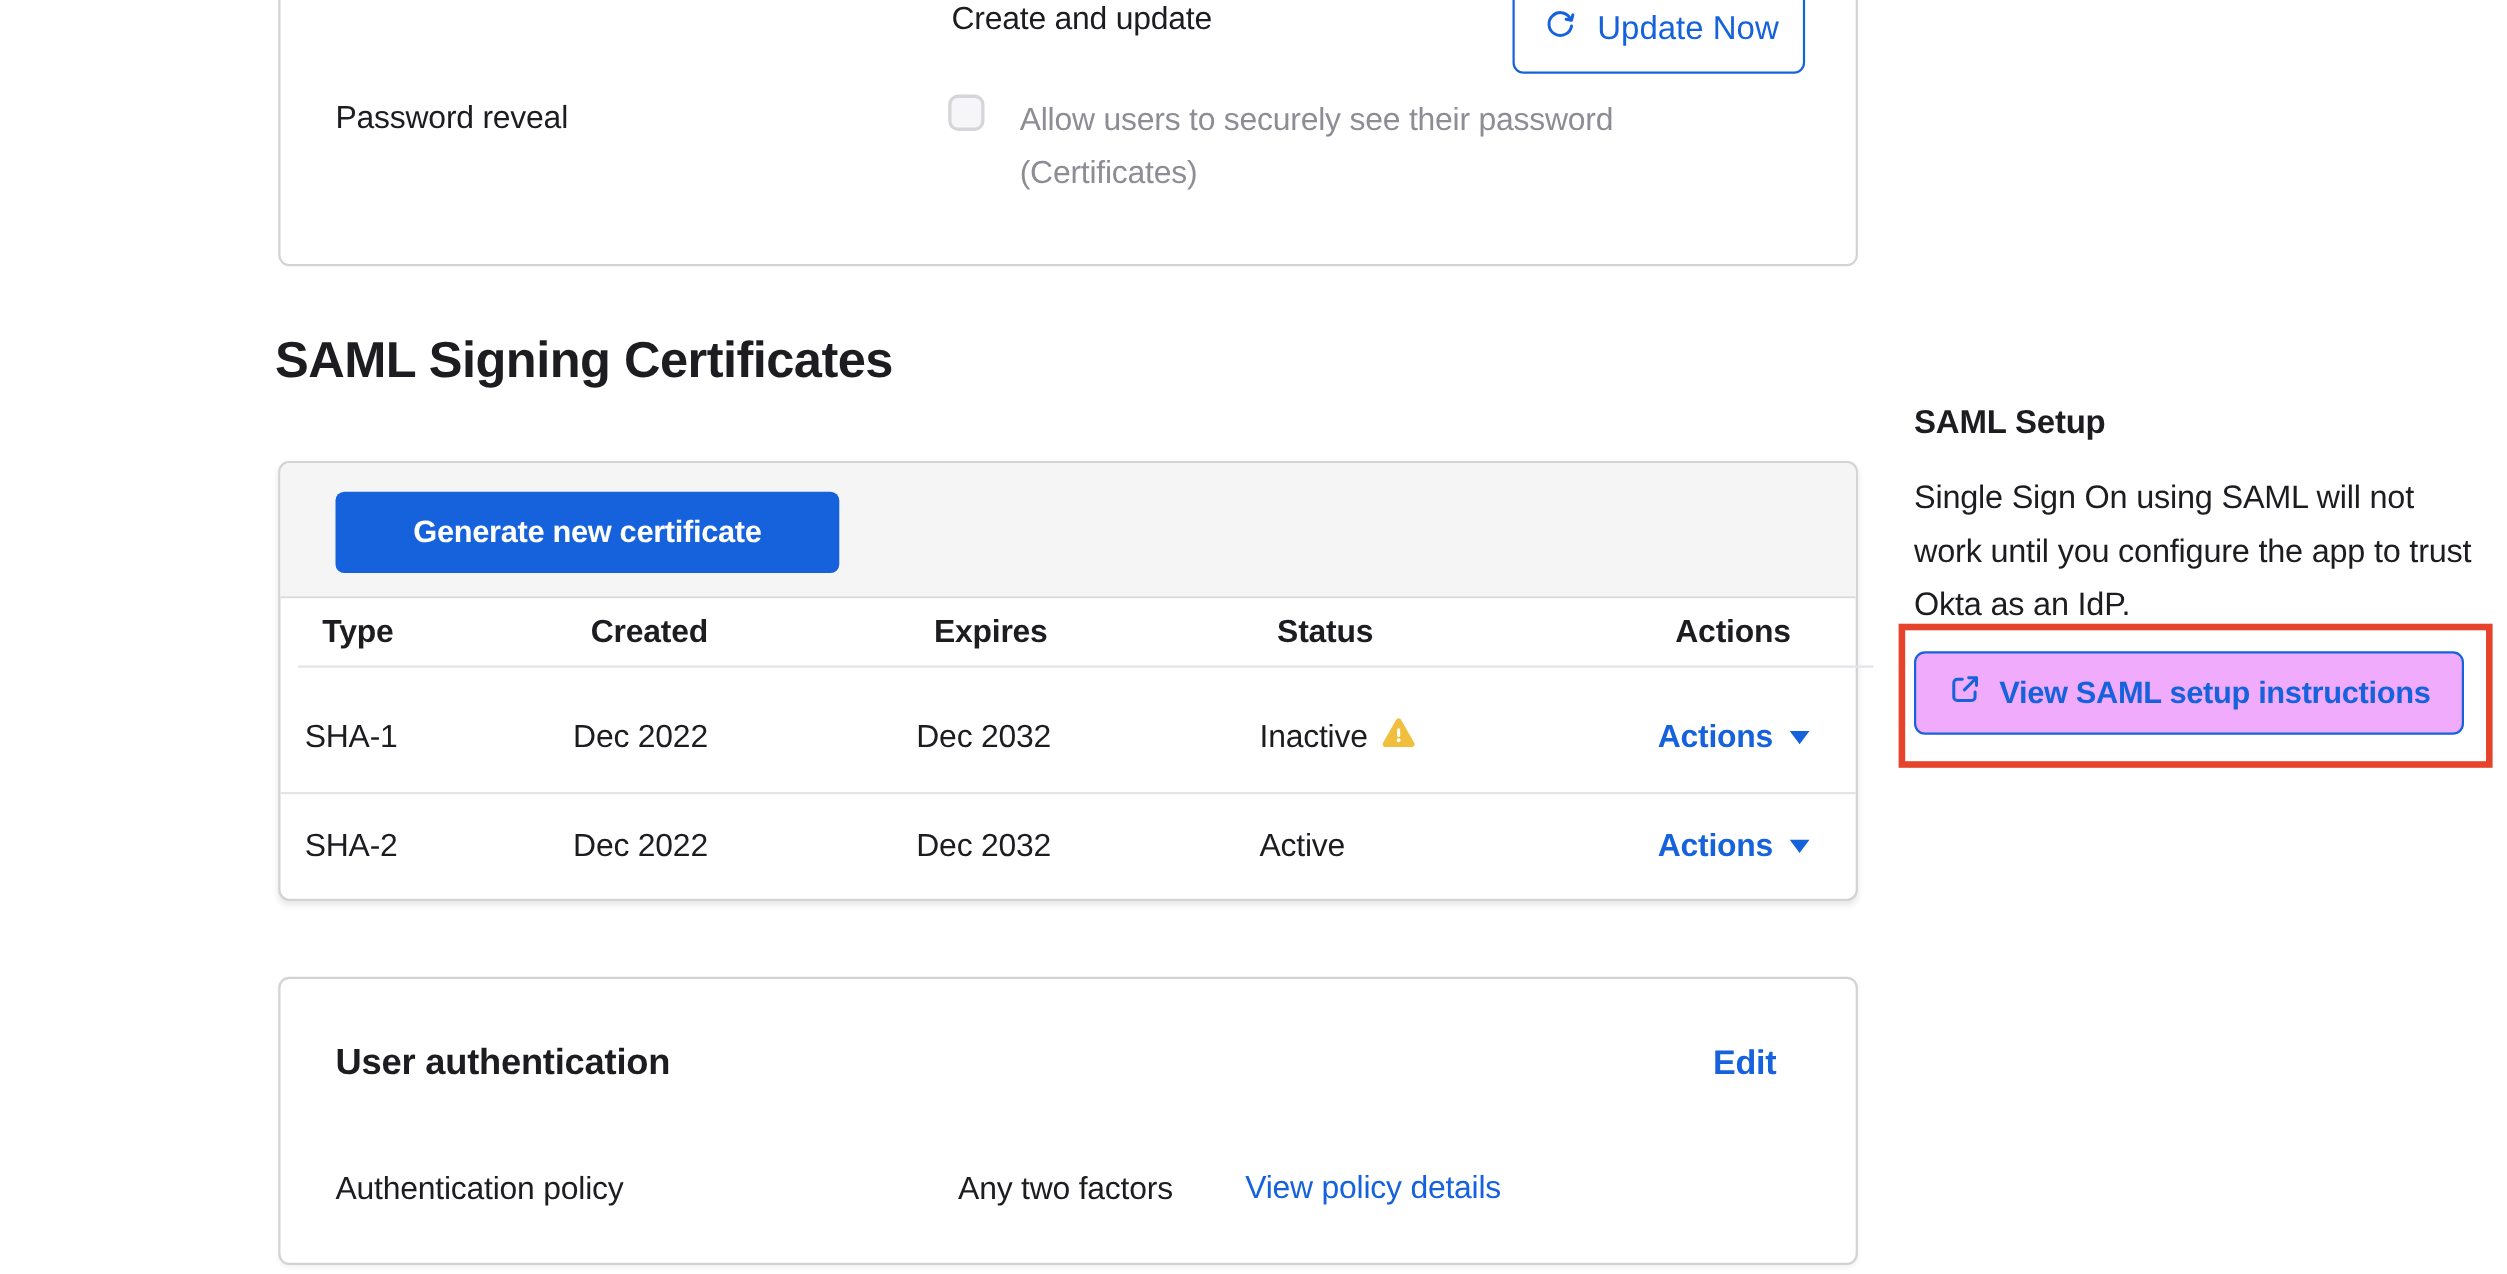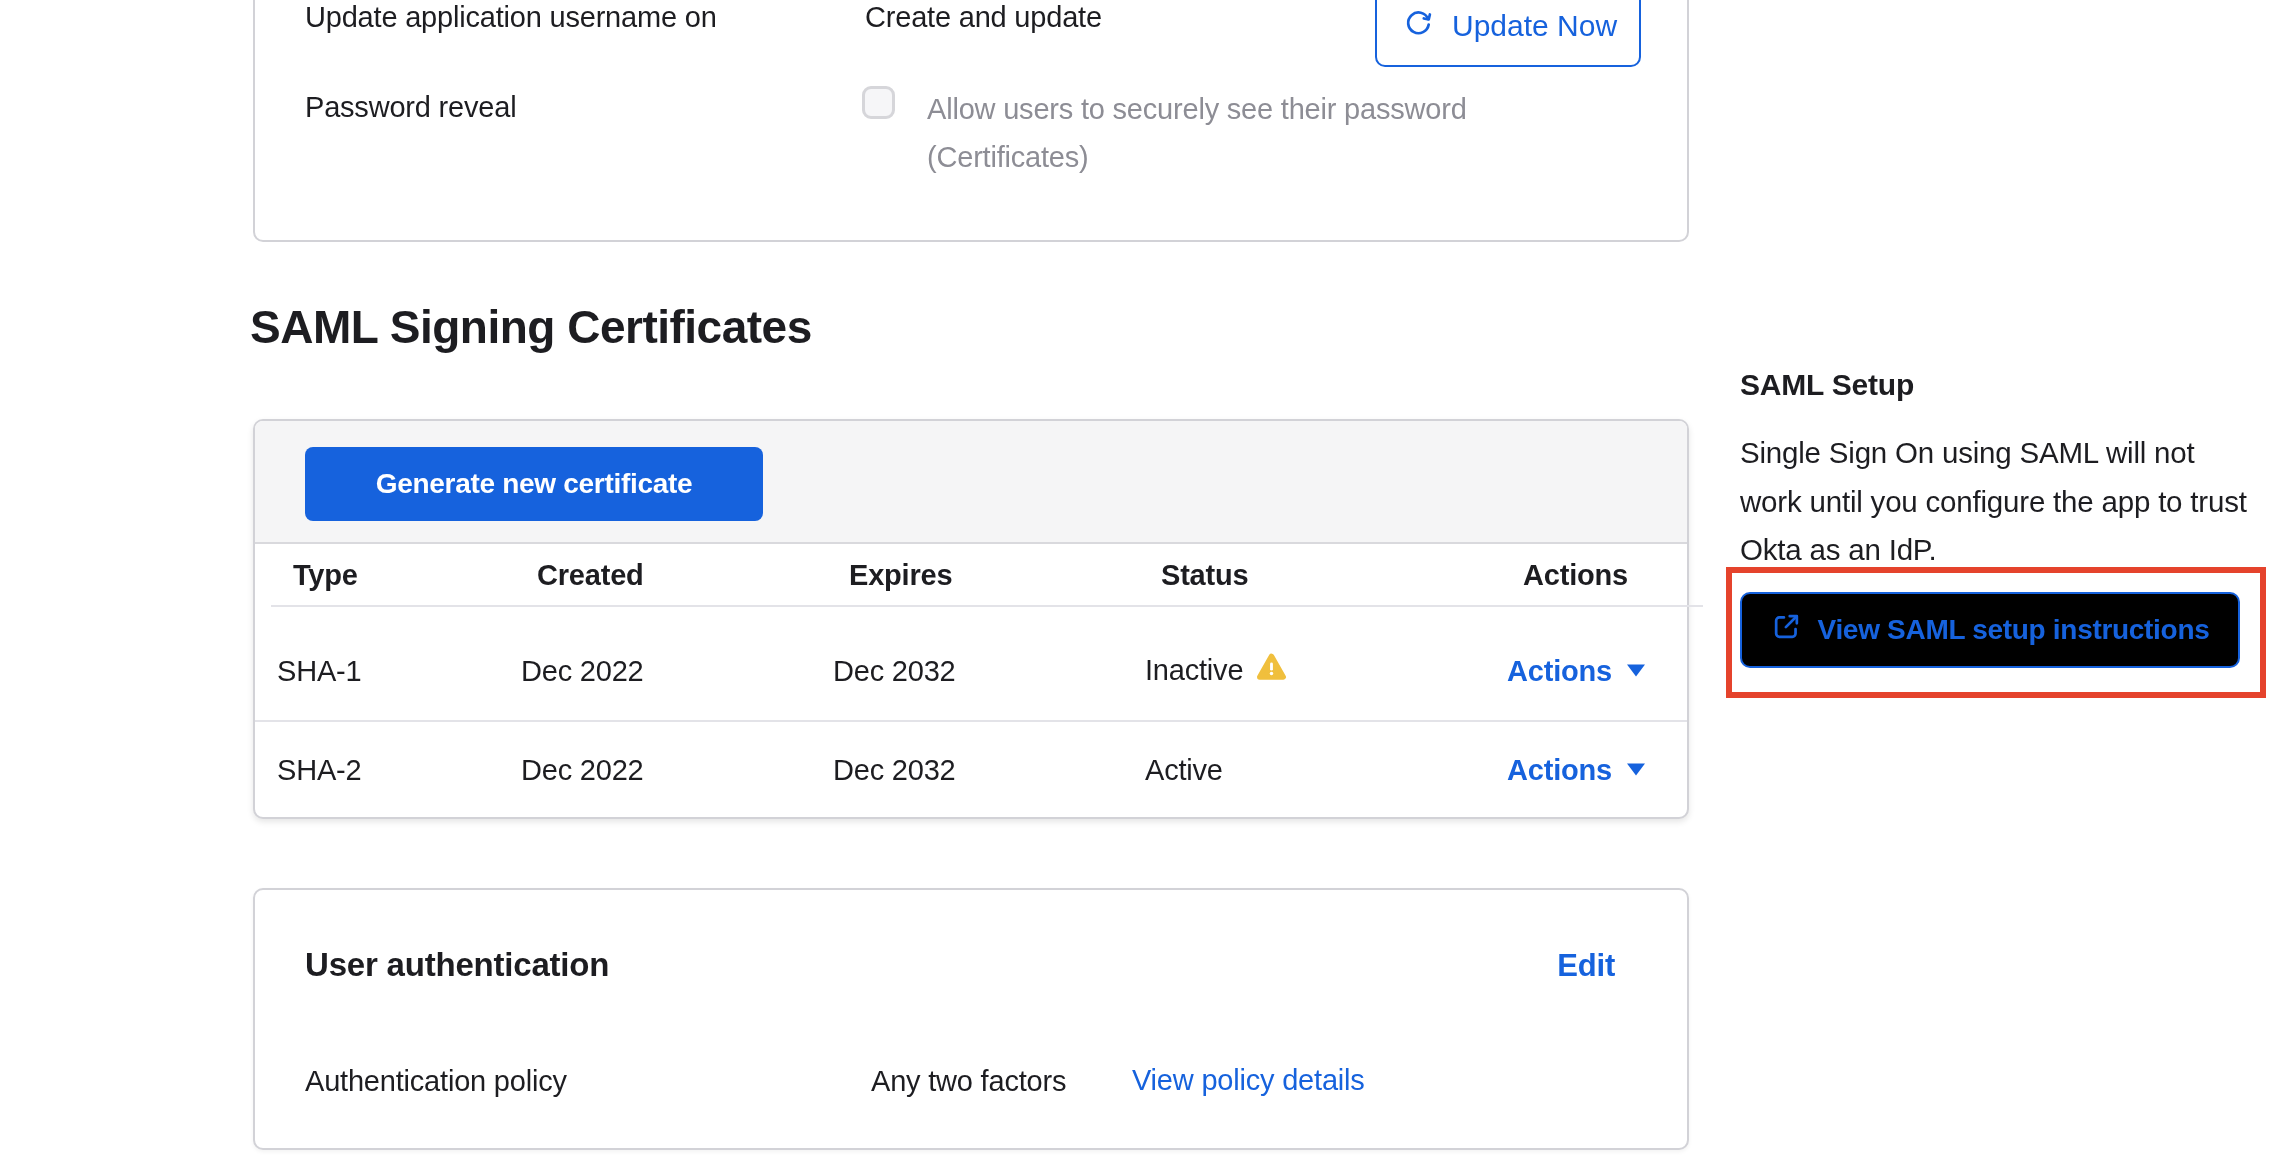--- a/index.html
+++ b/index.html
@@ -135,36 +135,35 @@
   .sidebar{position:absolute; left:1740px; top:368px; width:520px;}
   .sidebar-heading{font-size:30px; font-weight:bold; margin-bottom:27px;}
   .sidebar-desc{font-size:29.5px; line-height:48.5px; color:var(--text); letter-spacing:-0.2px;}
   .annotation-box{
     position:absolute; left:1726px; top:567px; width:540px; height:131px;
     border:6px solid var(--annot);
     pointer-events:none;
   }
   .saml-setup-btn{
     position:absolute; left:1740px; top:592px; width:500px; height:76px;
-    background:#000000; border:2px solid var(--blue); border-radius:10px;
+    background:#f0abfc; border:2px solid var(--blue); border-radius:10px;
     display:flex; align-items:center; justify-content:center; gap:16px;
     color:var(--blue); font-size:28px; font-weight:bold; letter-spacing:-0.3px;
     font-family:inherit; cursor:pointer; white-space:nowrap;
   }
 
   .icon{flex:none; display:inline-block;}
 </style>
 </head>
 <body>
 
 <div class="page">
 
   <section class="card top-card">
 
-    <div class="abs body-text" style="left:50px; top:20px;">Update application username on</div>
 
     <div class="abs body-text" style="left:610px; top:20px;">Create and update</div>
 
     <div class="abs body-text" style="left:50px; top:110px;">Password reveal</div>
 
     <div class="abs body-text muted" style="left:672px; top:112px;">Allow users to securely see their password</div>
 
     <div class="abs body-text muted" style="left:672px; top:160px;">(Certificates)</div>
   </section>
 

